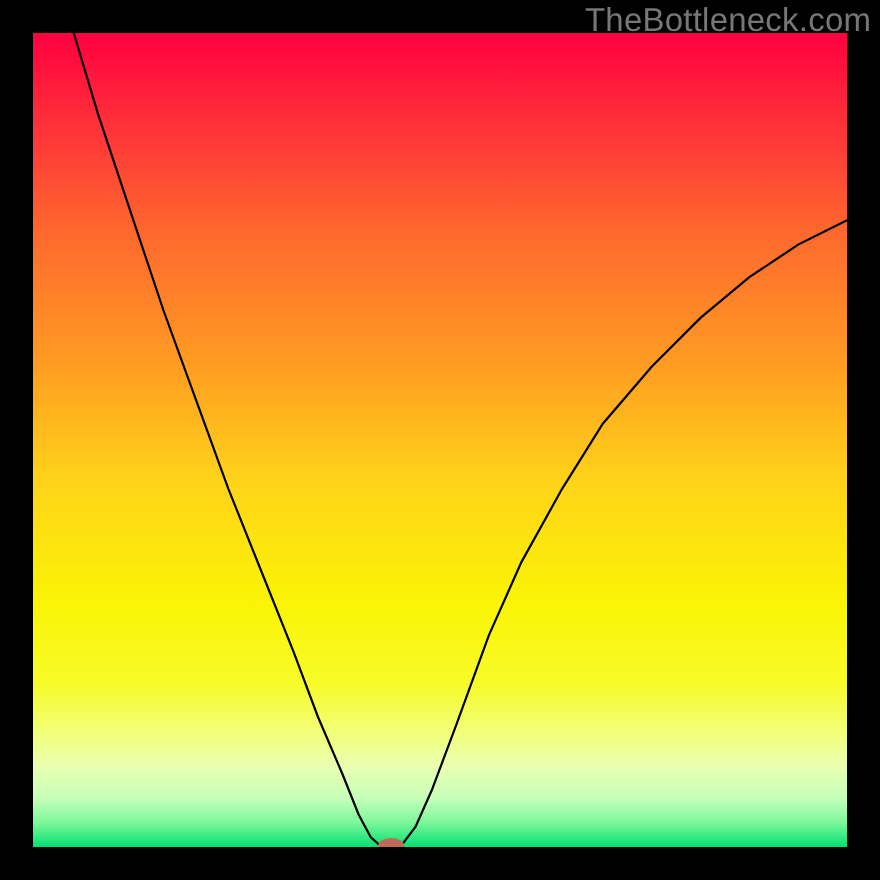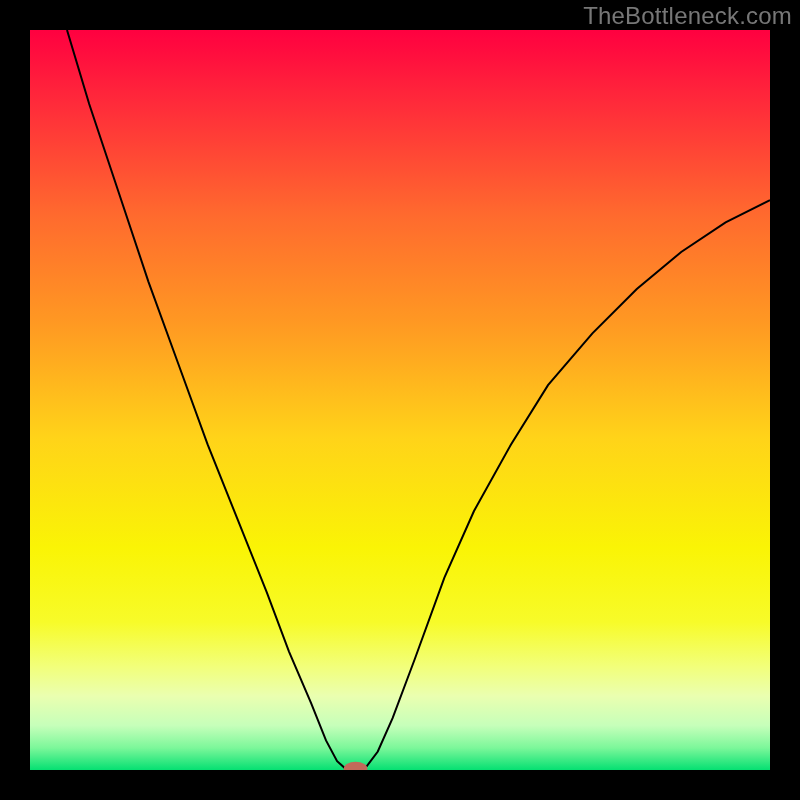--- a/index.html
+++ b/index.html
@@ -8,21 +8,21 @@
     width: 800px;
     height: 800px;
     background: #000;
     position: relative;
     font-family: Arial, sans-serif;
   }
   .watermark {
     position: absolute;
     top: 2px;
     right: 8px;
-    font-size: 24px;
+    font-size: 30px;
     color: #777;
     font-weight: 500;
     z-index: 10;
     letter-spacing: 0.2px;
   }
   .plot-area {
     position: absolute;
     left: 30px;
     top: 30px;
     width: 740px;

